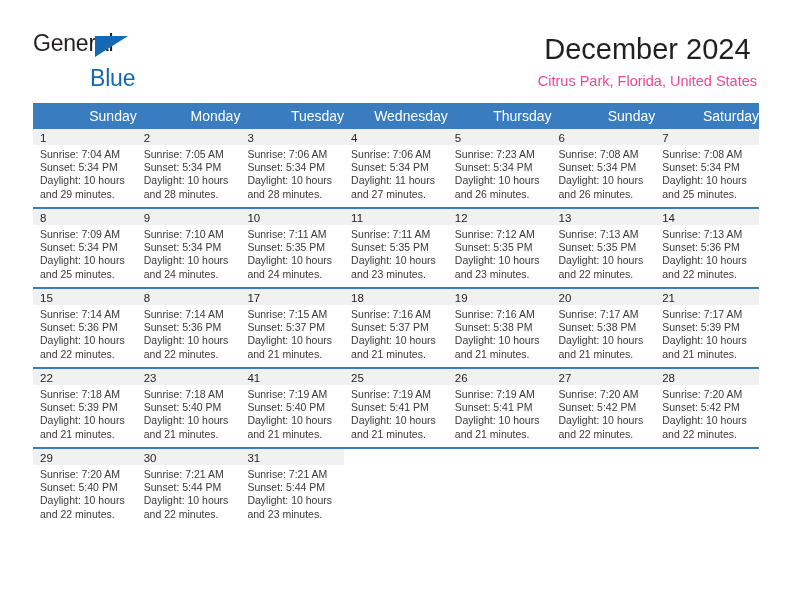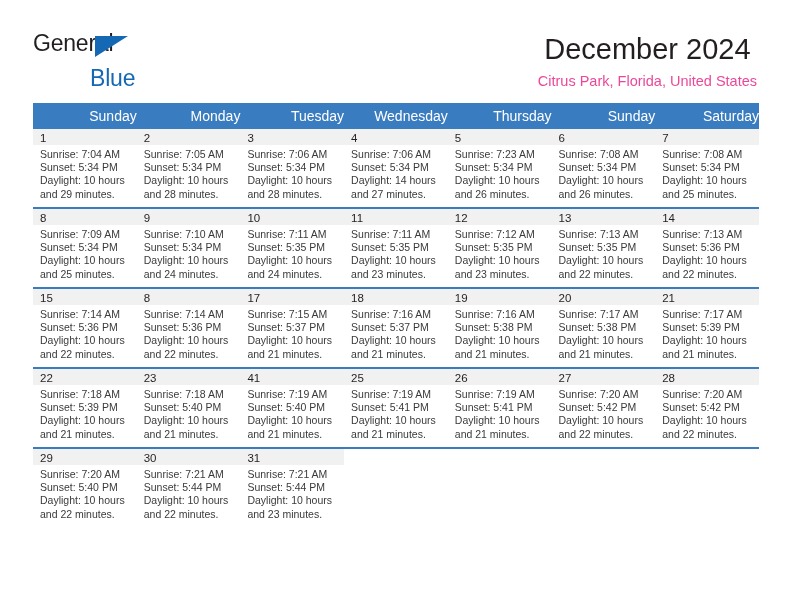--- a/index.html
+++ b/index.html
@@ -211,21 +211,21 @@
                 <div class="daylight-line">Daylight: 10 hours and 28 minutes.</div>
               </div>
             </div>
           </td>
           <td>
             <div class="cell-inner">
               <div class="daynum-band">4</div>
               <div class="cell-body">
                 <div>Sunrise: 7:06 AM</div>
                 <div>Sunset: 5:34 PM</div>
-                <div class="daylight-line">Daylight: 14 hours and 27 minutes.</div>
+                <div class="daylight-line">Daylight: 11 hours and 27 minutes.</div>
               </div>
             </div>
           </td>
           <td>
             <div class="cell-inner">
               <div class="daynum-band">5</div>
               <div class="cell-body">
                 <div>Sunrise: 7:23 AM</div>
                 <div>Sunset: 5:34 PM</div>
                 <div class="daylight-line">Daylight: 10 hours and 26 minutes.</div>

